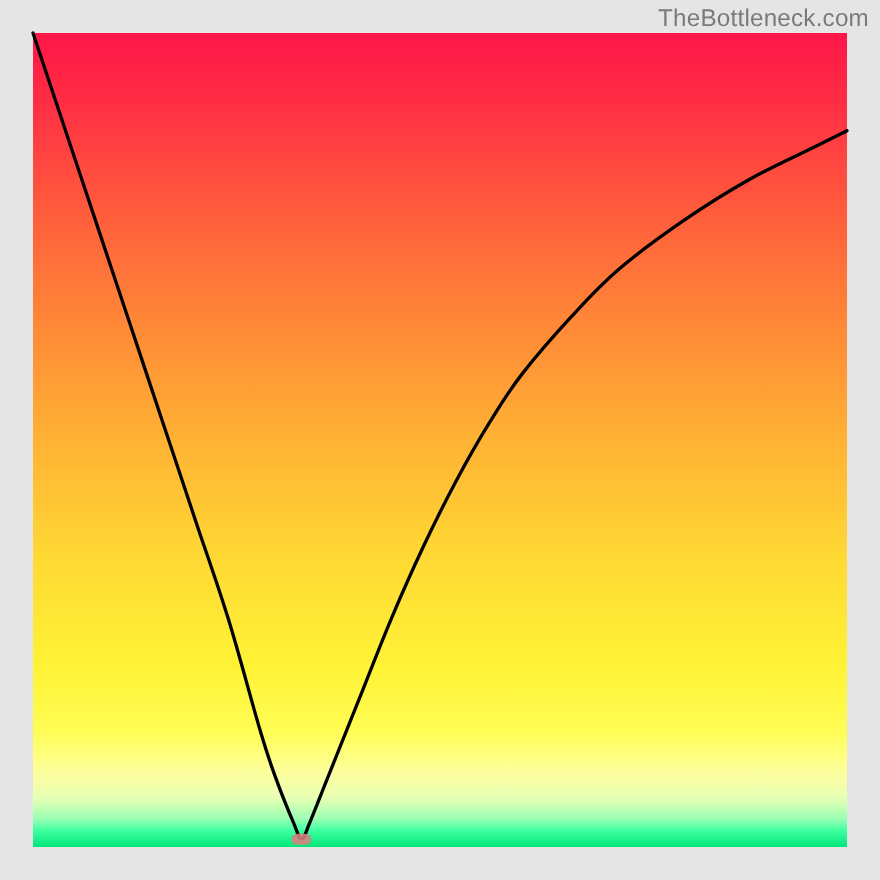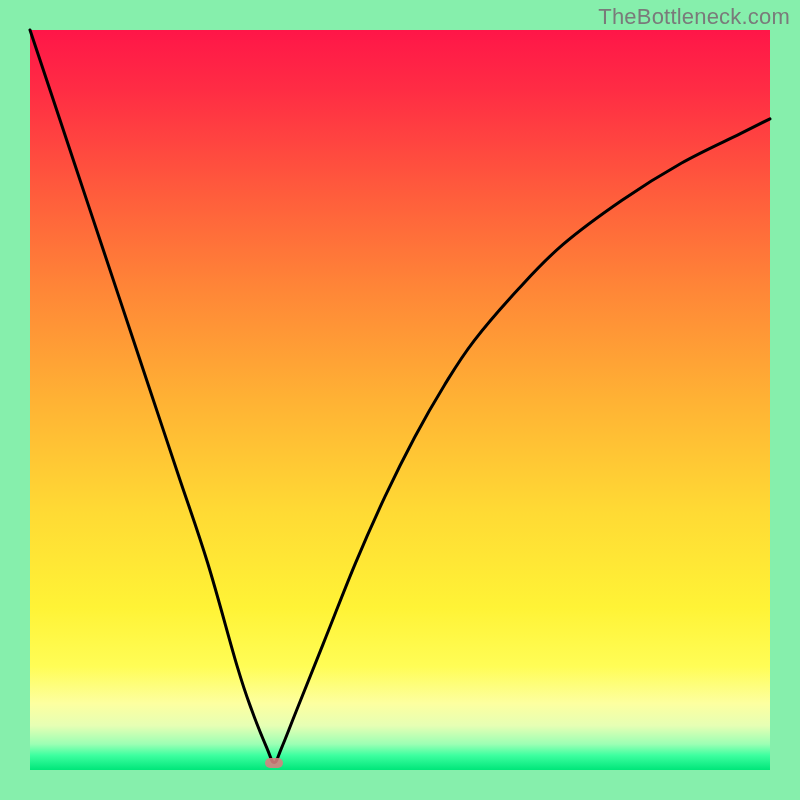--- a/index.html
+++ b/index.html
@@ -9,21 +9,21 @@
     height: 800px;
     background: #000;
     overflow: hidden;
     font-family: Arial, Helvetica, sans-serif;
   }
   .frame {
     position: absolute;
     left: 0; top: 0;
     width: 800px;
     height: 800px;
-    background: #86efac;
+    background: #e5e5e5;
   }
   .plot {
     position: absolute;
     left: 30px;
     top: 30px;
     width: 740px;
     height: 740px;
     
     background: linear-gradient(
       to bottom,

